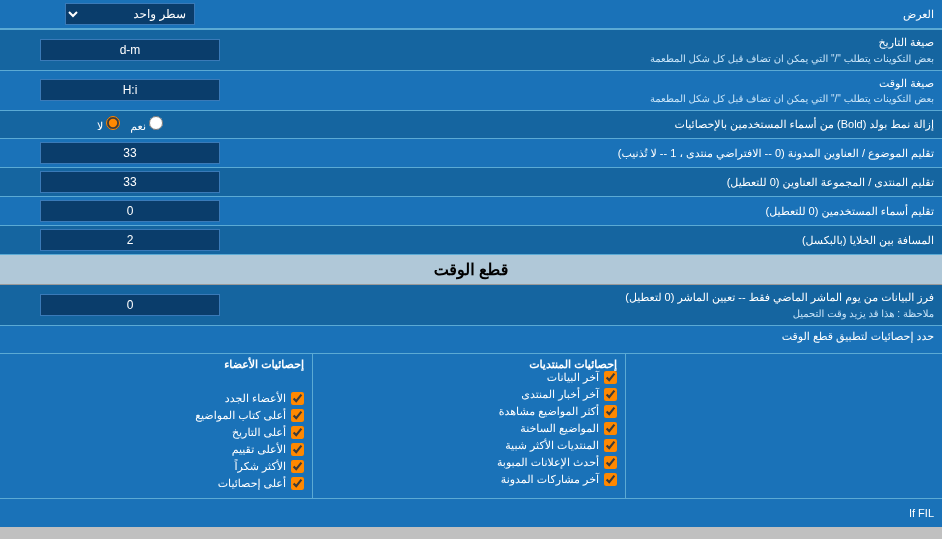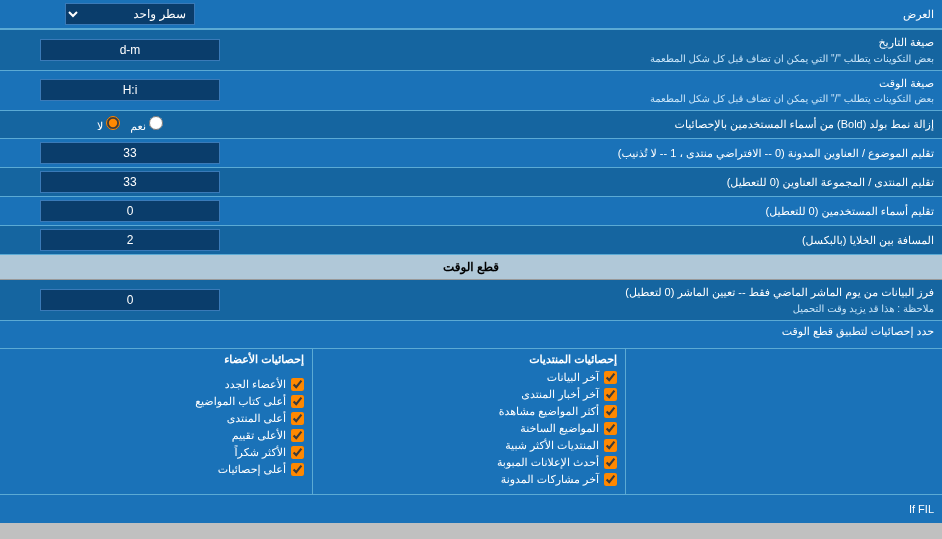--- a/index.html
+++ b/index.html
@@ -63,21 +63,21 @@
       width: 130px;
       height: 22px;
       font-size: 12px;
     }
     .section-header {
       background: #b0c8d8 !important;
       color: #000 !important;
       font-weight: bold;
       text-align: center;
       padding: 5px;
-      font-size: 12px;
+      font-size: 16px;
     }
     .section-header-row {
       background: #b0c8d8;
       border-bottom: 1px solid #999;
     }
     .radio-group {
       display: flex;
       align-items: center;
       gap: 10px;
       color: #fff;
@@ -234,21 +234,21 @@
     <div class="limit-label">حدد إحصائيات لتطبيق قطع الوقت</div>
   </div>
 
   <div style="display:flex; background:#1a72b8; border-bottom:1px solid #5baad4;">
 
     <div style="flex:1; padding:6px 10px; border-left:1px solid #5baad4;">
       
     </div>
 
     <div style="flex:1; padding:4px 8px; border-left:1px solid #5baad4;">
-      <div style="color:#fff; font-weight:bold; font-size:11px; margin-bottom:5px; text-align:right;">إحصائيات المنتديات</div>
+      <div style="color:#fff; font-weight:bold; font-size:11px; text-align:right;">إحصائيات المنتديات</div>
       <div class="checkbox-item">
         <input type="checkbox" checked="" style="">
         <span>آخر البيانات</span>
       </div>
       <div class="checkbox-item">
         <input type="checkbox" checked="" style="">
         <span>آخر أخبار المنتدى</span>
       </div>
       <div class="checkbox-item">
         <input type="checkbox" checked="" style="">
@@ -266,32 +266,32 @@
         <input type="checkbox" checked="" style="">
         <span>أحدث الإعلانات المبوبة</span>
       </div>
       <div class="checkbox-item">
         <input type="checkbox" checked="" style="">
         <span>آخر مشاركات المدونة</span>
       </div>
     </div>
 
     <div style="flex:1; padding:4px 8px;">
-      <div style="color:#fff; font-weight:bold; font-size:11px; margin-bottom:12px; text-align:right;">إحصائيات الأعضاء</div>
+      <div style="color:#fff; font-weight:bold; font-size:11px; margin-bottom:21px; text-align:right;">إحصائيات الأعضاء</div>
       <div class="checkbox-item">
         <input type="checkbox" checked="" style="">
         <span>الأعضاء الجدد</span>
       </div>
       <div class="checkbox-item">
         <input type="checkbox" checked="" style="">
         <span>أعلى كتاب المواضيع</span>
       </div>
       <div class="checkbox-item">
         <input type="checkbox" checked="" style="">
-        <span>أعلى المنتدى</span>
+        <span>أعلى التاريخ</span>
       </div>
       <div class="checkbox-item">
         <input type="checkbox" checked="" style="">
         <span>الأعلى تقييم</span>
       </div>
       <div class="checkbox-item">
         <input type="checkbox" checked="" style="">
         <span>الأكثر شكراً</span>
       </div>
       <div class="checkbox-item">

